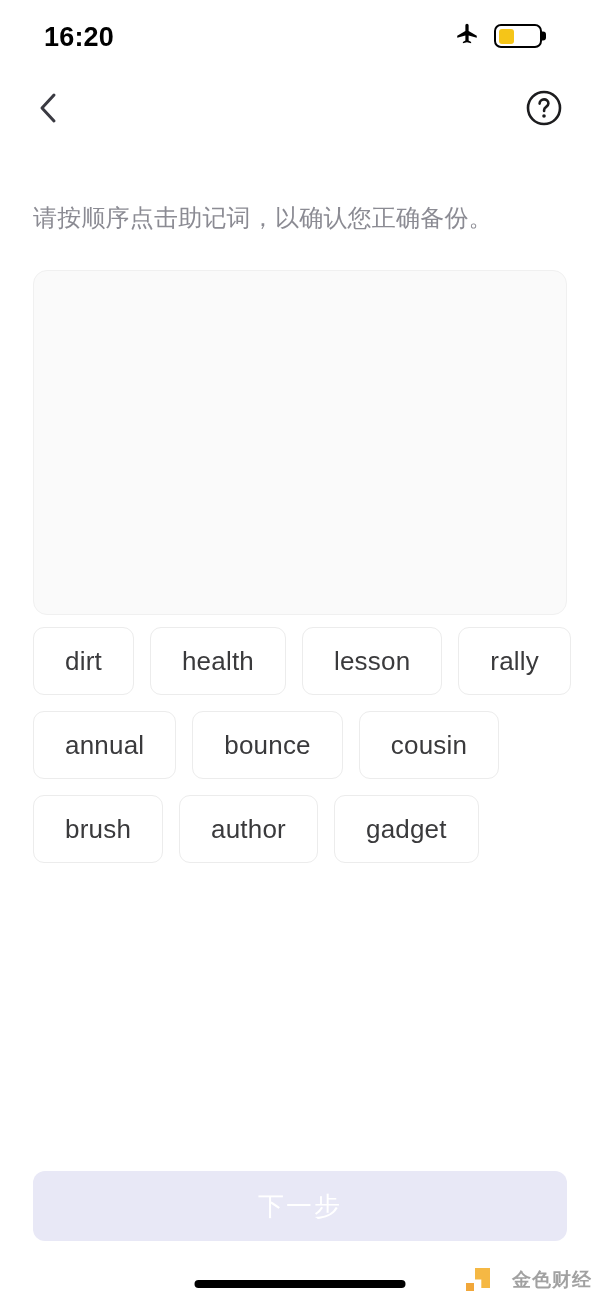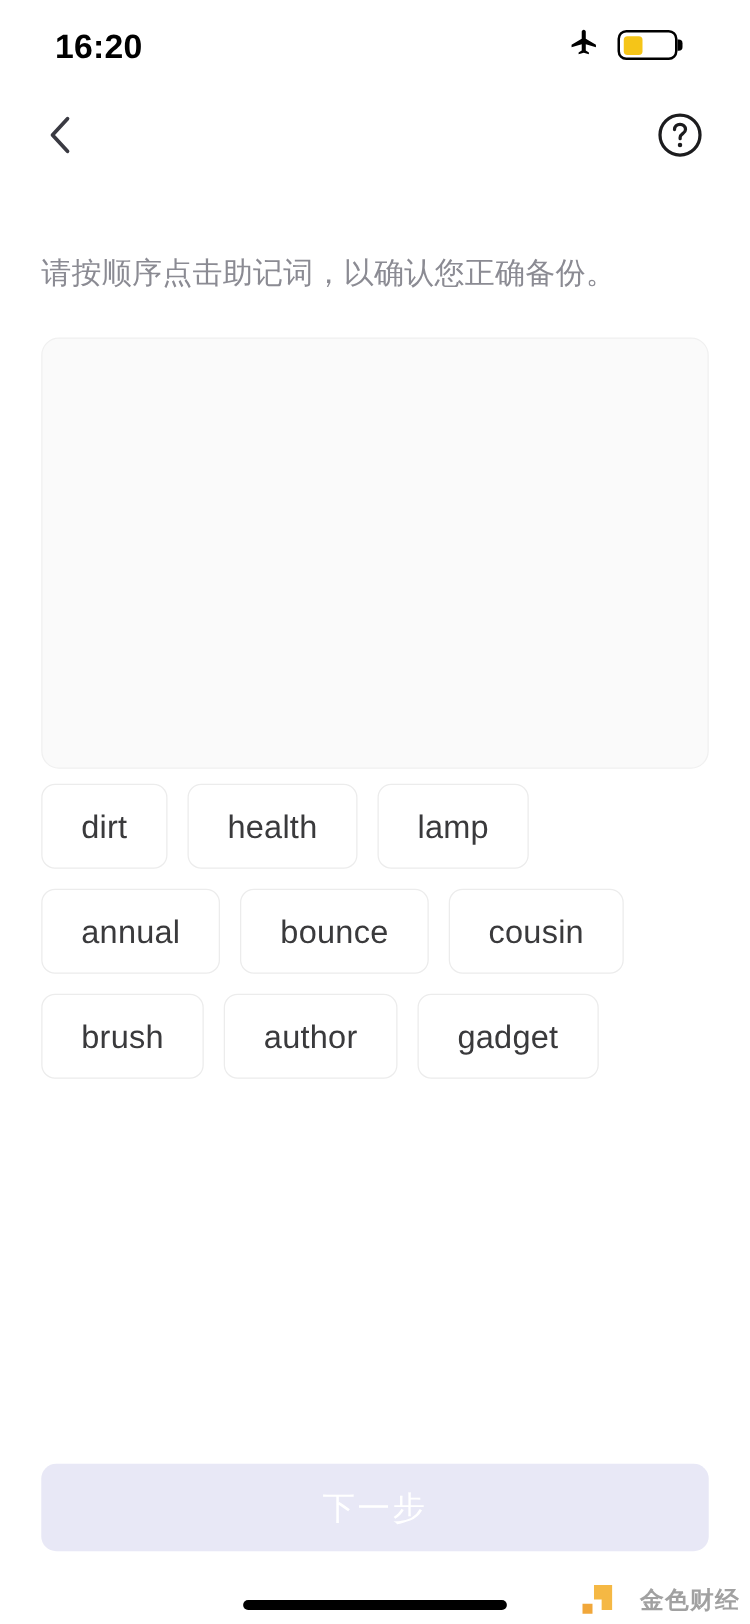--- a/index.html
+++ b/index.html
@@ -267,21 +267,22 @@
     </div>
   </div>
 
   <p class="page-subtitle">请按顺序点击助记词，以确认您正确备份。</p>
 
   <div class="answer-box"></div>
 
   <div class="word-pool">
       <div class="word-chip">dirt</div>
       <div class="word-chip">health</div>
-      <div class="word-chip">lamp</div>
+      <div class="word-chip">lesson</div>
+      <div class="word-chip">rally</div>
       <div class="word-chip">annual</div>
       <div class="word-chip">bounce</div>
       <div class="word-chip">cousin</div>
       <div class="word-chip">brush</div>
       <div class="word-chip">author</div>
       <div class="word-chip">gadget</div>
     </div>
 
   <button class="next-button">下一步</button>
 

